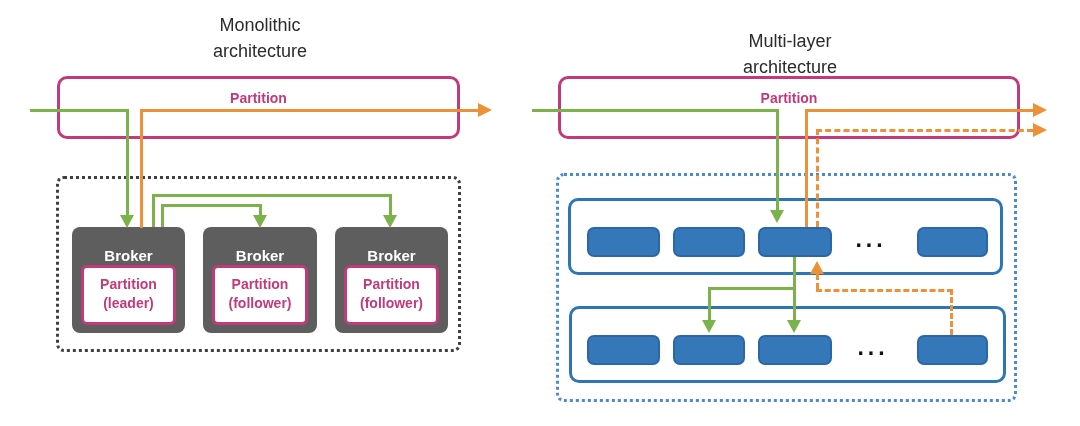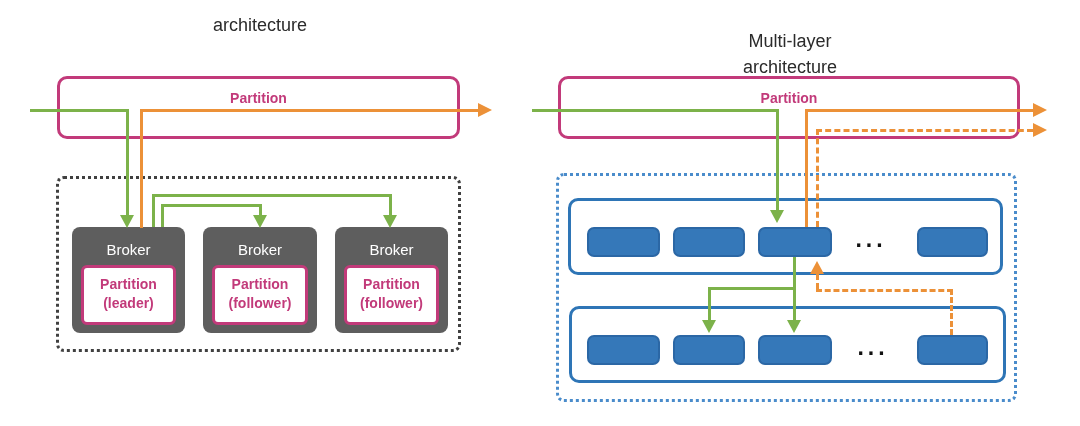--- a/index.html
+++ b/index.html
@@ -8,21 +8,21 @@
 
   .diagram-title { position:absolute; width:200px; text-align:center; font-size:18px; line-height:26px; color:#2b2b2b; }
 
   .partition-box { position:absolute; border:3px solid #c23a7a; border-radius:10px; background:transparent; }
   .partition-label { display:block; text-align:center; padding-top:11px; font-size:14px; font-weight:bold; color:#c23a7a; }
 
   .dotted-box-dark { position:absolute; border:3px dotted #404040; border-radius:8px; }
   .dotted-box-blue { position:absolute; border:3px dotted #4a8ccb; border-radius:8px; }
 
   .broker-box { position:absolute; width:113px; height:106px; background:#5e5e5e; border-radius:8px; }
-  .broker-label { display:block; text-align:center; margin-top:14px; font-size:15px; font-weight:normal; color:#ffffff; }
+  .broker-label { display:block; text-align:center; margin-top:20px; font-size:15px; font-weight:bold; color:#ffffff; }
   .broker-partition { position:absolute; left:9px; right:9px; top:38px; height:60px; background:#ffffff; border:3px solid #c23a7a; border-radius:6px; text-align:center; padding-top:7px; }
   .broker-partition span { display:block; font-size:14px; line-height:19px; font-weight:bold; color:#c23a7a; }
 
   .layer-row { position:absolute; background:#ffffff; border:3px solid #2e75b6; border-radius:10px; }
   .cell { position:absolute; height:30px; background:#3578b9; border:2px solid #2b67a5; border-radius:7px; }
   .ellipsis { position:absolute; width:52px; text-align:center; font-size:23px; font-weight:800; letter-spacing:4px; color:#111111; }
 
   .hl { position:absolute; height:3px; }
   .vl { position:absolute; width:3px; }
   .g  { background:#7cb24a; }
@@ -33,20 +33,21 @@
   .arr-r   { position:absolute; width:0; height:0; border-top:7px solid transparent; border-bottom:7px solid transparent; border-left:14px solid #ec9138; }
   .arr-d-g { position:absolute; width:0; height:0; border-left:7px solid transparent; border-right:7px solid transparent; border-top:13px solid #7cb24a; }
   .arr-u-o { position:absolute; width:0; height:0; border-left:7px solid transparent; border-right:7px solid transparent; border-bottom:13px solid #ec9138; }
 </style>
 </head>
 <body>
 
 <div class="canvas">
 
   <div class="diagram-title" style="left:160px; top:12px;">
+    <span style="display:block">Monolithic</span>
     <span style="display:block">architecture</span>
   </div>
 
   <div class="partition-box" style="left:57px; top:76px; width:403px; height:63px;">
     <span class="partition-label">Partition</span>
   </div>
 
   <div class="dotted-box-dark" style="left:56px; top:176px; width:405px; height:176px;"></div>
 
   <div class="broker-box" style="left:72px; top:227px;">

